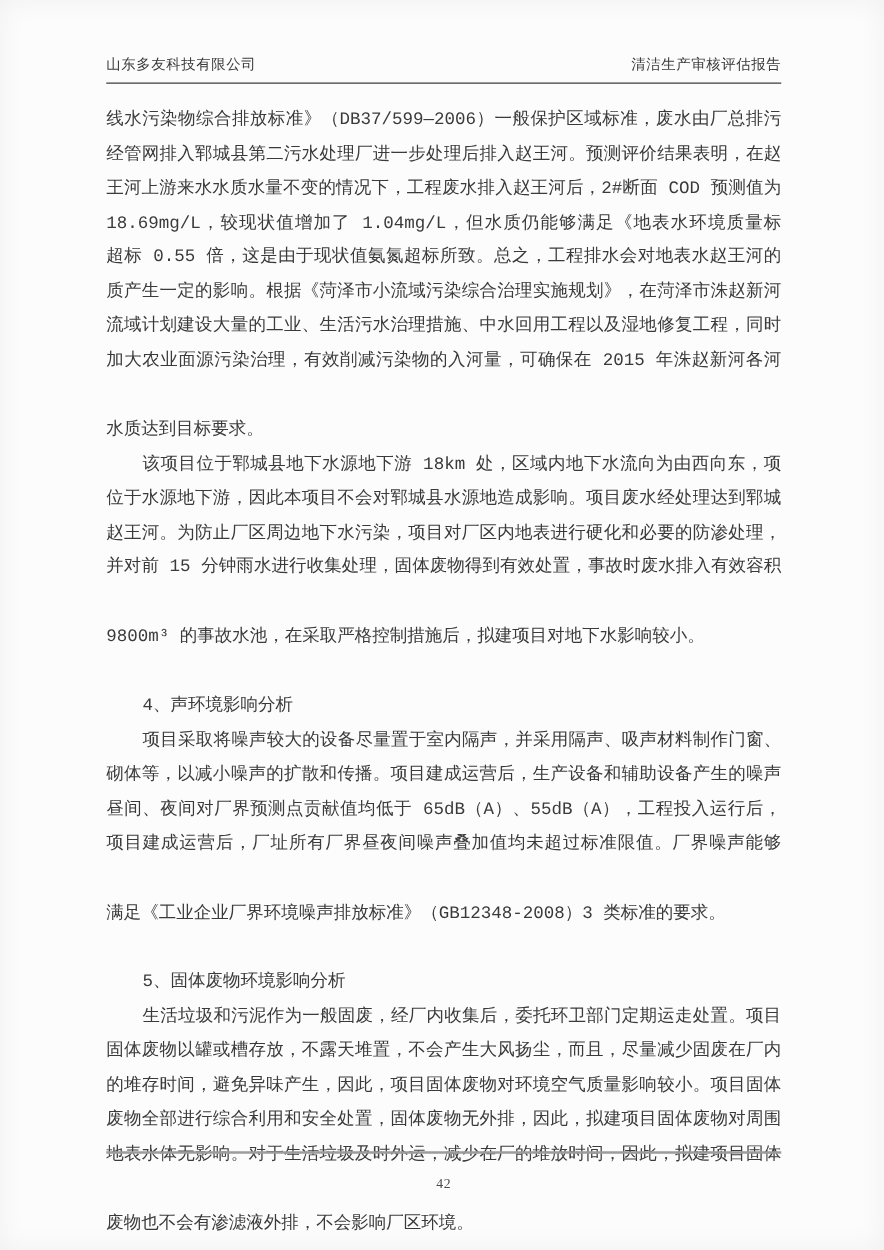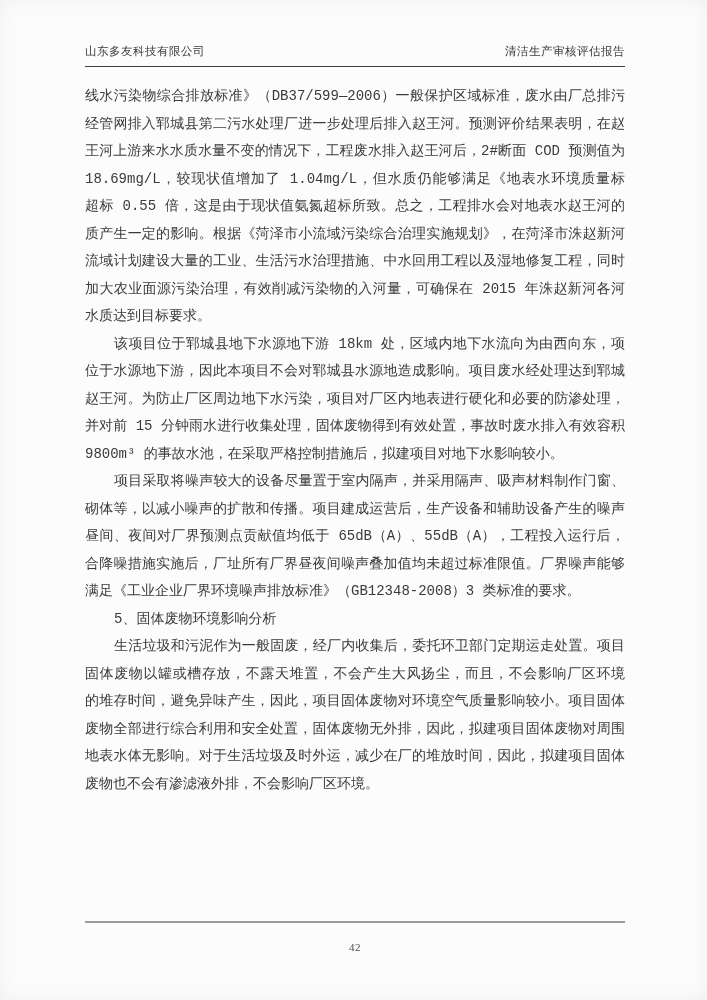--- a/index.html
+++ b/index.html
@@ -35,20 +35,21 @@
     height:27.5px;line-height:27.5px;overflow:hidden;
     text-align:justify;
     text-align-last:justify;
     font-family:Liberation Mono, monospace;
     -moz-text-align-last:justify;
   }
   .line.last{
     text-align-last:left;
     -moz-text-align-last:left;
     text-align:right;
+    margin-top:28px;
   }
   .line.indent{text-indent:29px;}
   .footer{
     position:absolute;left:85px;top:921px;width:540px;
     border-top:2px solid var(--rule-footer);
     text-align:center;
   }
   .page-num{
     font-size:11px;color:var(--pagenum);padding-top:18px;letter-spacing:0.5px;
   }
@@ -71,28 +72,29 @@
       <div class="line">超标 0.55 倍，这是由于现状值氨氮超标所致。总之，工程排水会对地表水赵王河的水</div>
       <div class="line">质产生一定的影响。根据《菏泽市小流域污染综合治理实施规划》，在菏泽市洙赵新河</div>
       <div class="line">流域计划建设大量的工业、生活污水治理措施、中水回用工程以及湿地修复工程，同时</div>
       <div class="line">加大农业面源污染治理，有效削减污染物的入河量，可确保在 2015 年洙赵新河各河段</div>
       <div class="line last">水质达到目标要求。</div>
       <div class="line indent">该项目位于郓城县地下水源地下游 18km 处，区域内地下水流向为由西向东，项目</div>
       <div class="line">位于水源地下游，因此本项目不会对郓城县水源地造成影响。项目废水经处理达到郓城</div>
       <div class="line">赵王河。为防止厂区周边地下水污染，项目对厂区内地表进行硬化和必要的防渗处理，</div>
       <div class="line">并对前 15 分钟雨水进行收集处理，固体废物得到有效处置，事故时废水排入有效容积</div>
       <div class="line last">9800m³ 的事故水池，在采取严格控制措施后，拟建项目对地下水影响较小。</div>
+      <div class="line last indent">4、声环境影响分析</div>
       <div class="line indent">项目采取将噪声较大的设备尽量置于室内隔声，并采用隔声、吸声材料制作门窗、</div>
       <div class="line">砌体等，以减小噪声的扩散和传播。项目建成运营后，生产设备和辅助设备产生的噪声</div>
       <div class="line">昼间、夜间对厂界预测点贡献值均低于 65dB（A）、55dB（A），工程投入运行后，经综</div>
-      <div class="line">合降噪措施实施后，厂址所有厂界昼夜间噪声叠加值均未超过标准限值。厂界噪声能够</div>
+      <div class="line">项目建成运营后，厂址所有厂界昼夜间噪声叠加值均未超过标准限值。厂界噪声能够</div>
       <div class="line last">满足《工业企业厂界环境噪声排放标准》（GB12348-2008）3 类标准的要求。</div>
       <div class="line last indent">5、固体废物环境影响分析</div>
       <div class="line indent">生活垃圾和污泥作为一般固废，经厂内收集后，委托环卫部门定期运走处置。项目</div>
-      <div class="line">固体废物以罐或槽存放，不露天堆置，不会产生大风扬尘，而且，不会影响厂区环境</div>
+      <div class="line">固体废物以罐或槽存放，不露天堆置，不会产生大风扬尘，而且，尽量减少固废在厂内</div>
       <div class="line">的堆存时间，避免异味产生，因此，项目固体废物对环境空气质量影响较小。项目固体</div>
       <div class="line">废物全部进行综合利用和安全处置，固体废物无外排，因此，拟建项目固体废物对周围</div>
       <div class="line">地表水体无影响。对于生活垃圾及时外运，减少在厂的堆放时间，因此，拟建项目固体</div>
       <div class="line last">废物也不会有渗滤液外排，不会影响厂区环境。</div>
     </div>
 
   <div class="footer">
     <div class="page-num">42</div>
   </div>
 

